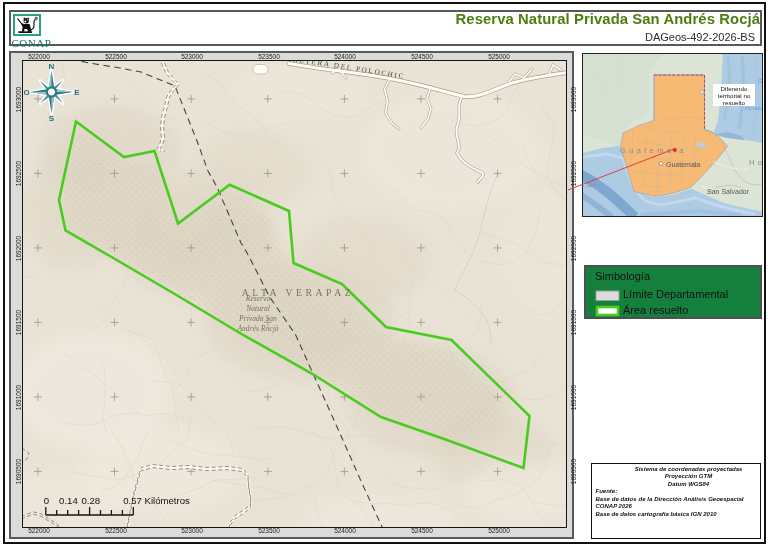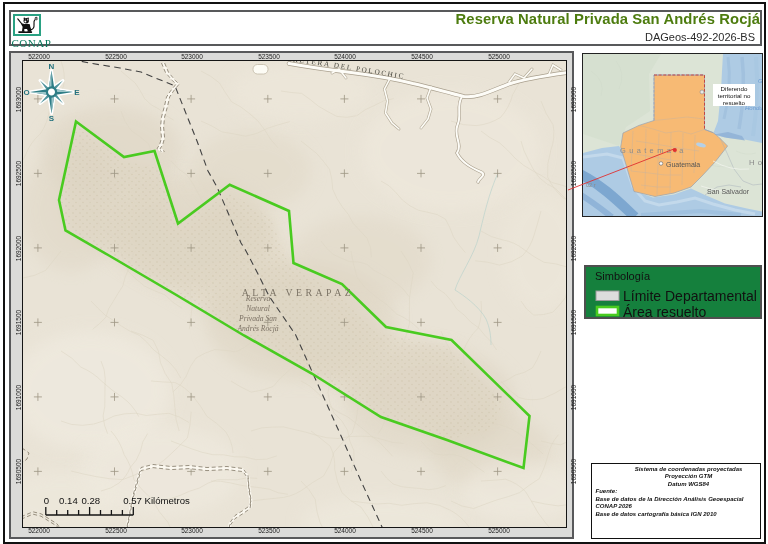--- a/index.html
+++ b/index.html
@@ -11,21 +11,21 @@
   #dageos{position:absolute;right:5px;bottom:1.5px;font-size:11px;color:#2b2b2b}
   #mapframe{left:9px;top:51px;width:561px;height:484px;border:2px solid #58595b;background:#dbdbd9}
   #mapinner{position:absolute;left:11px;top:7px;width:542.5px;height:465.5px;border:1.5px solid #151515;overflow:hidden;background:#e9e3d6}
   .gl{position:absolute;font-size:6.5px;color:#222;text-align:center}
   .glv{transform:rotate(-90deg)}
   #logo{left:13px;top:14px;width:24px;height:18px;border:2.5px solid #2aa183;background:#fff}
   #conaptxt{left:11.5px;top:36.5px;width:32px;text-align:left;font-size:11px;font-weight:normal;color:#0c7a5e;font-family:"Liberation Serif",serif;letter-spacing:0.5px}
   #inset{left:582px;top:53px;width:179px;height:162px;border:1.5px solid #222;background:#dde6d8}
   #legend{left:584px;top:265px;width:174px;height:50px;border:2px solid #4f4f4f;background:#15803d}
   #legend .t{margin:2.5px 0 0 9px;font-size:11px;color:#111}
-  .lrow{position:absolute;left:9px;font-size:14px;color:#111}
+  .lrow{position:absolute;left:9px;font-size:11px;color:#111}
   #infobox{left:590.5px;top:462.5px;width:168px;height:72px;border:1.5px solid #111;background:#fff;
      font-size:6px;font-weight:bold;font-style:italic;color:#111;line-height:7.45px;padding-top:2.5px}
   #infobox .c{text-align:center;padding-left:26px}
   #infobox .l{text-align:left;padding:0 16px 0 4px}
   #infobox .j{text-align:justify;padding:0 16px 0 4px}
 </style></head>
 <body>
 <div class="abs" id="frame"></div>
 
 <div class="abs" id="titlebar">

